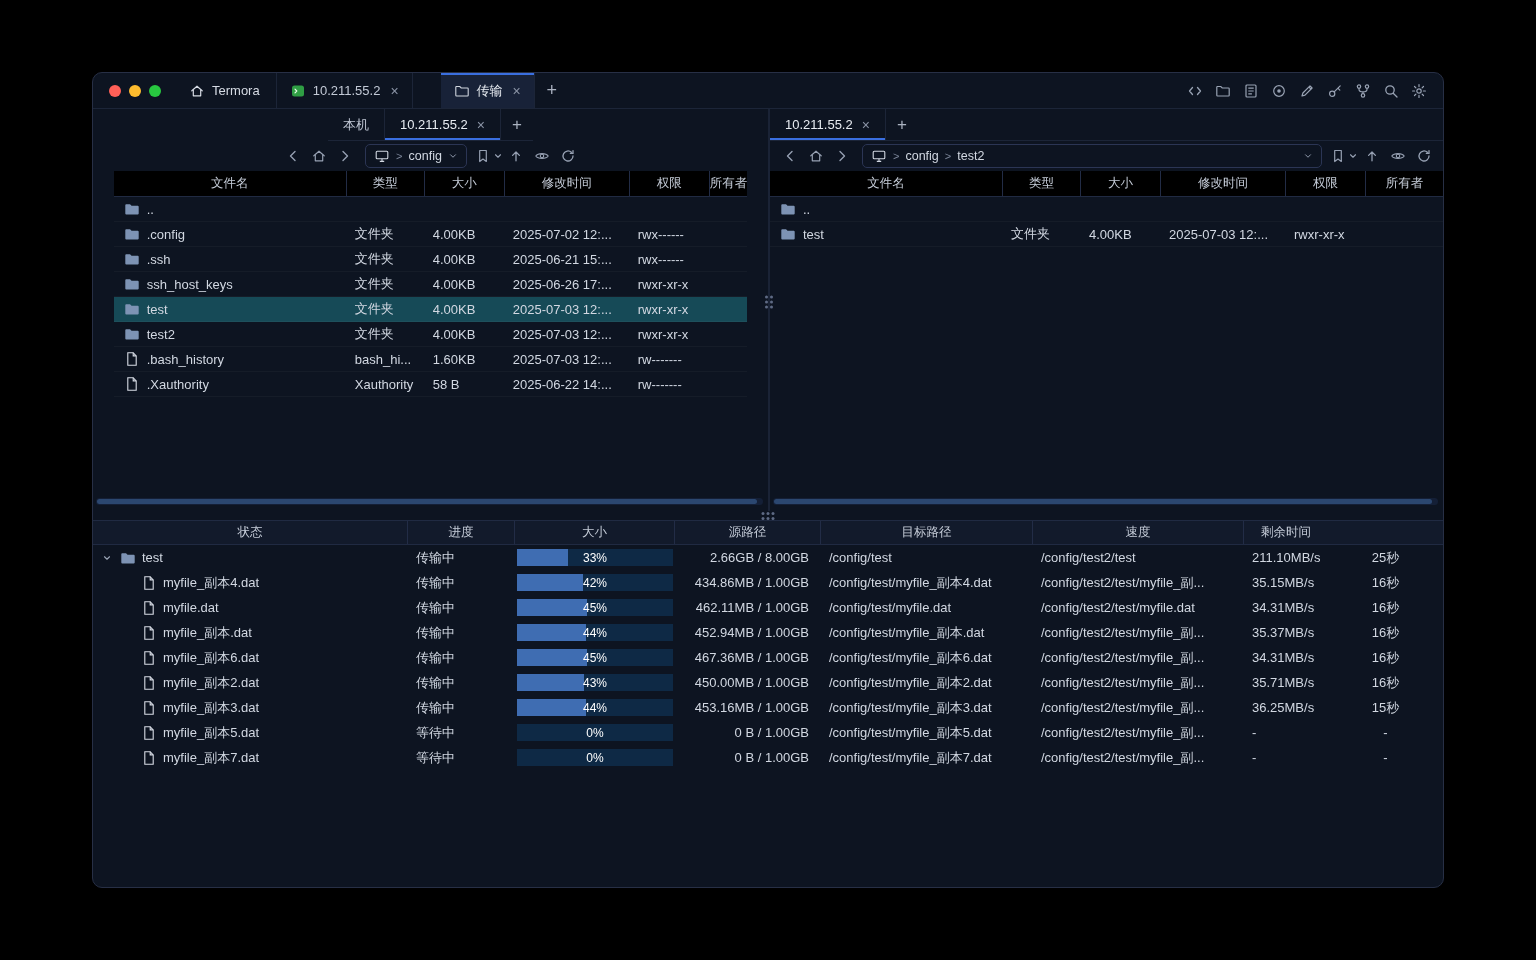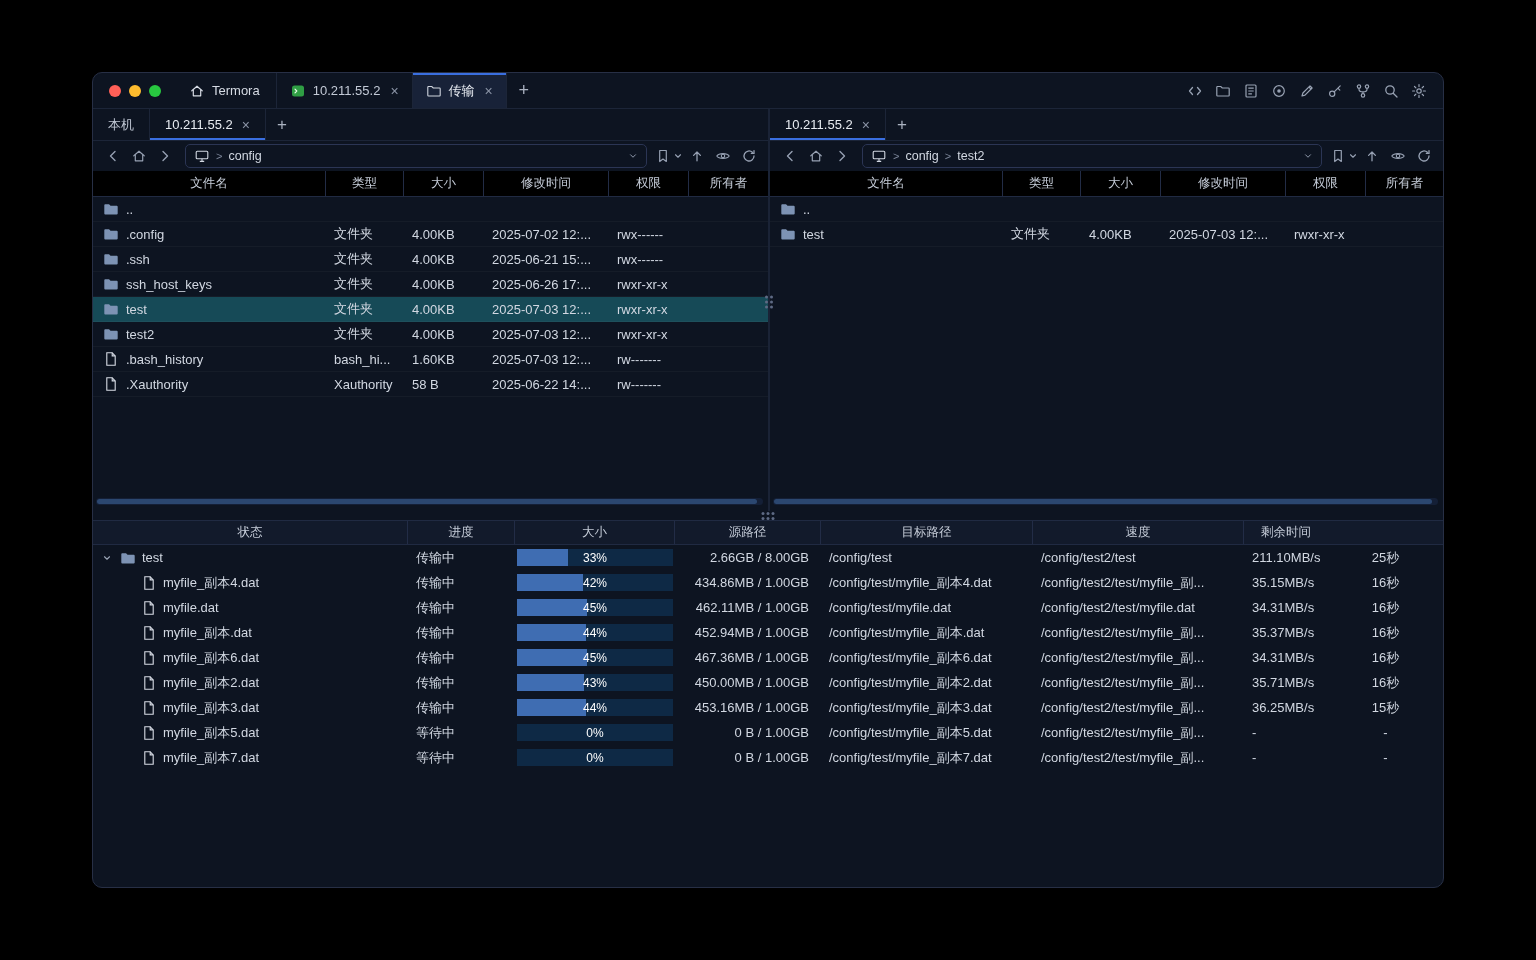--- a/index.html
+++ b/index.html
@@ -16,35 +16,35 @@
   .traffic{ display:flex; align-items:center; gap:8px; padding:0 18px 0 16px; }
   .dot{ width:12px; height:12px; border-radius:50%; }
   .dot.red{ background:var(--traffic_red,#ff5f57); }
   .dot.yellow{ background:var(--traffic_yellow,#febc2e); }
   .dot.green{ background:var(--traffic_green,#28c840); }
   .app-menu{ display:flex; align-items:center; gap:7px; padding:0 16px 0 10px; color:#d6dbe4; }
   .tb-tabs{ display:flex; align-items:stretch; }
   .tb-tab{ display:flex; align-items:center; gap:7px; padding:0 13px;
     border-left:1px solid #1c2538; border-right:1px solid #1c2538; color:#c3cad6; position:relative; }
   .tb-tab + .tb-tab{ border-left:none; }
-  .tb-tab.active{ background:#182238; color:#e8ecf2; }
+  .tb-tab.active{ background:#182238; color:#e8ecf2;margin-left:28px; }
   .tb-tab.active::before{ content:''; position:absolute; top:0; left:0; right:0; height:2px;
     background:var(--accent,#3a6fe0); }
   .close{ color:#8b94a6; font-size:14px; line-height:1; margin-left:3px; }
   .tb-plus{ width:34px; display:flex; align-items:center; justify-content:center;
     color:#aab2c0; font-size:18px; }
   .tb-icons{ margin-left:auto; display:flex; align-items:center; gap:8px; padding-right:14px; color:#98a2b3; }
   .tbi{ width:20px; height:20px; display:flex; align-items:center; justify-content:center; }
   svg.ic{ width:16px; height:16px; display:block; }
   svg.sm{ width:10px; height:10px; display:block; }
 
   
   .panes{ flex:0 0 402px; display:flex; position:relative; }
   .pane{ display:flex; flex-direction:column; position:relative; }
-  .pane.left{ width:675px; flex:0 0 675px; }
+  .pane.left{ width:675px; flex:0 0 675px;align-items:center; }
   .pane.right{ flex:1; }
   .v-split{ width:2px; background:#1a2336; position:relative; cursor:col-resize; }
   .dots-v{ position:absolute; left:50%; top:48%; transform:translate(-50%,-50%);
     display:grid; grid-template-columns:repeat(2,3px); grid-template-rows:repeat(3,3px); gap:2px; }
   .dots-v i, .dots-h i{ width:3px; height:3px; border-radius:50%; background:#5e6a84; }
 
   .pane-tabs{ height:32px; flex:0 0 32px; display:flex; align-items:stretch; border-bottom:1px solid #1c2538; }
   .ptab-list{ display:flex; align-items:stretch; }
   .ptab{ display:flex; align-items:center; gap:6px; padding:0 15px; color:#bfc6d3;
     border-right:1px solid #1c2538; position:relative; }

